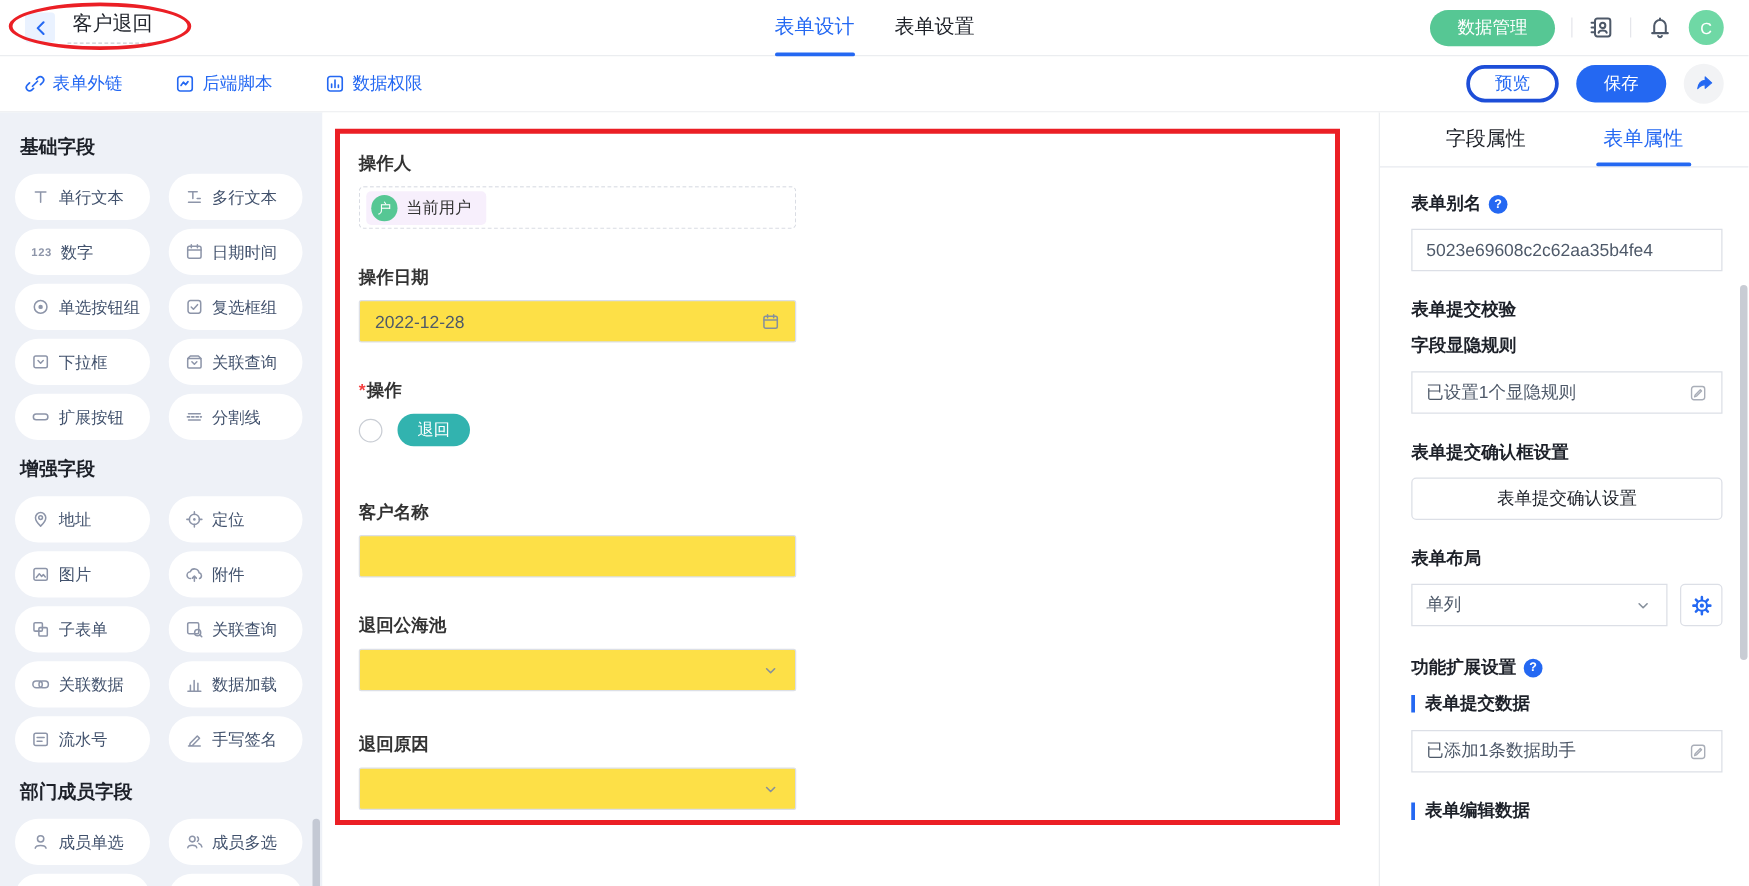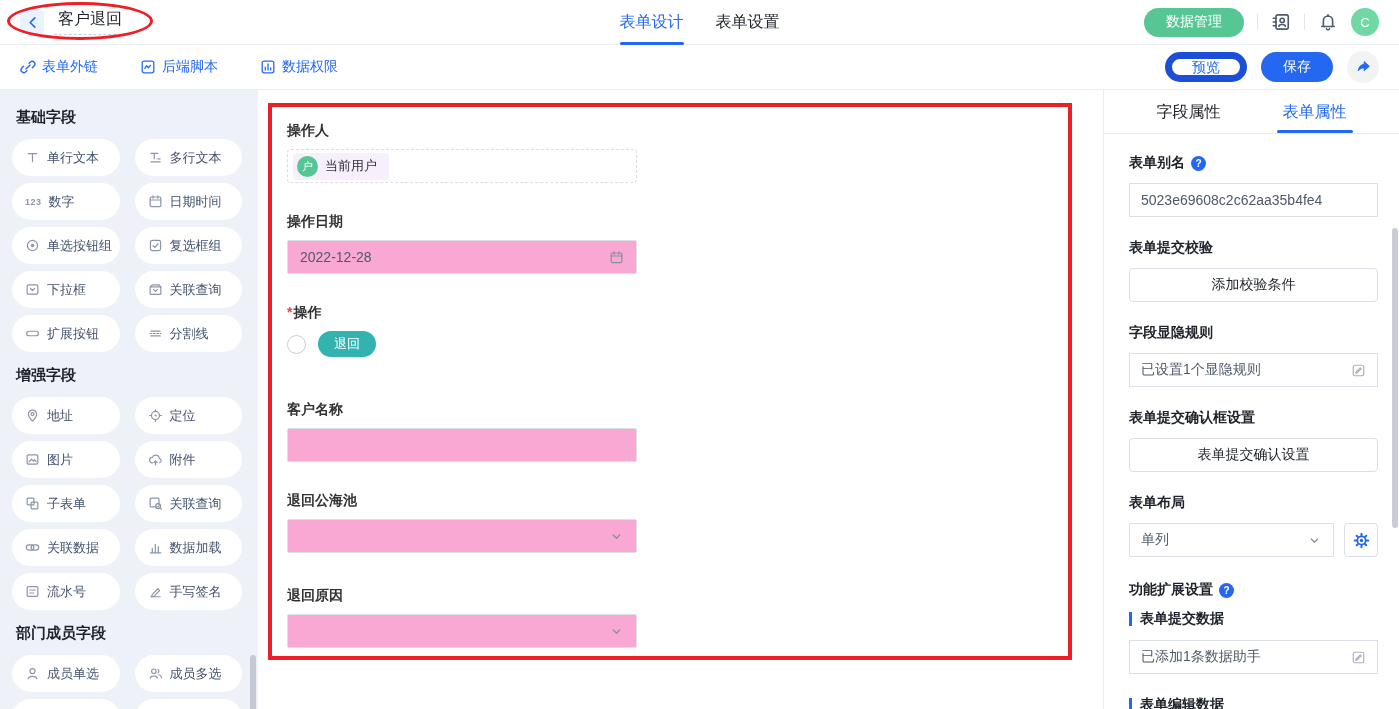--- a/index.html
+++ b/index.html
@@ -22,21 +22,21 @@
   .vdiv { width:1px; height:16px; background:#e5e6eb; }
   .hicon { color:#4e5969; display:flex; cursor:pointer; }
   .hicon svg { width:20px; height:20px; }
   .avatar { width:28px; height:28px; border-radius:50%; background:#6fd8a5; color:#fff; font-size:13px; display:flex; align-items:center; justify-content:center; cursor:pointer; }
 
   
   .tbar { height:45px; border-bottom:1px solid #ebedf0; display:flex; align-items:center; padding:0 20px; background:#fff; }
   .t-link { display:flex; align-items:center; gap:6px; color:#2468f2; font-size:14px; margin-right:42px; cursor:pointer; }
   .t-link svg { width:16px; height:16px; }
   .t-right { margin-left:auto; display:flex; align-items:center; gap:14px; }
-  .btn-outline { height:30px; padding:0 20px; border:7px solid #1d4ed8; border-radius:15px; background:#fff; color:#2468f2; font-size:14px; cursor:pointer; font-family:inherit; }
+  .btn-outline { height:30px; padding:0 20px; border:3px solid #1d4ed8; border-radius:15px; background:#fff; color:#2468f2; font-size:14px; cursor:pointer; font-family:inherit; }
   .btn-primary { height:30px; padding:0 22px; border:none; border-radius:15px; background:#2468f2; color:#fff; font-size:14px; cursor:pointer; font-family:inherit; }
   .btn-share { width:32px; height:32px; border-radius:50%; border:none; background:#f2f3f5; color:#2468f2; display:flex; align-items:center; justify-content:center; cursor:pointer; }
   .btn-share svg { width:17px; height:17px; }
 
   
   .main { display:flex; height:619px; }
 
   
   .sidebar { width:258px; flex-shrink:0; background:#eef1f7; padding:18px 16px 0 12px; position:relative; overflow:hidden; }
   .sec-title { font-size:15px; font-weight:bold; color:#1d2129; margin:0 0 12px 4px; }
@@ -48,21 +48,21 @@
 
   
   .canvas { flex:1; background:#fff; position:relative; }
   .rect-anno { position:absolute; left:10px; top:13px; width:804px; height:557px; border:4px solid #eb1f25; pointer-events:none; z-index:15; }
   .form-area { position:absolute; left:29px; top:32px; width:350px; }
   .fblock { margin-bottom:30px; }
   .fblock.gap-lg { margin-bottom:44px; }
   .fblock.gap-md { margin-bottom:34px; }
   .f-label { font-size:14px; font-weight:600; color:#333; margin-bottom:9px; }
   .req { color:#f53f3f; margin-right:1px; }
-  .f-input { height:34px; border:1px solid #dcdfe6; border-radius:2px; background:#f9a8d4; display:flex; align-items:center; justify-content:space-between; padding:0 12px; font-size:14px; color:#4e5969; cursor:text; }
+  .f-input { height:34px; border:1px solid #dcdfe6; border-radius:2px; background:#fde047; display:flex; align-items:center; justify-content:space-between; padding:0 12px; font-size:14px; color:#4e5969; cursor:text; }
   .f-input .suffix { color:#86909c; display:flex; }
   .f-input .suffix svg { width:15px; height:15px; }
   .f-user { height:34px; border:1px dashed #d9dce3; border-radius:4px; display:flex; align-items:center; padding:0 5px; }
   .chip { display:flex; align-items:center; gap:7px; background:#f7effc; border-radius:4px; padding:3px 12px 3px 4px; }
   .chip-ic { width:21px; height:21px; border-radius:50%; background:#56c794; color:#fff; font-size:11px; display:flex; align-items:center; justify-content:center; }
   .chip-txt { font-size:13px; color:#333; }
   .radio-row { display:flex; align-items:center; gap:12px; }
   .radio { width:19px; height:19px; border:1px solid #c9cdd4; border-radius:50%; background:#fff; cursor:pointer; flex-shrink:0; }
   .opt-pill { background:#32b3af; color:#fff; font-size:13px; padding:4px 16px; border-radius:14px; }
 
@@ -565,21 +565,20 @@
 
       <div class="p-label">
         <span>表单别名</span>
         <span class="help">?</span>
       </div>
       <div class="p-input">
           <span>5023e69608c2c62aa35b4fe4</span>
         </div>
 
       <div class="p-label">表单提交校验</div>
-      <button class="p-btn">添加校验条件</button>
 
       <div class="p-label">字段显隐规则</div>
       <div class="p-input">
         <span>已设置1个显隐规则</span>
         <span class="edit">
             <svg>
               <use href="#s-edit"></use>
             </svg>
           </span>
       </div>

